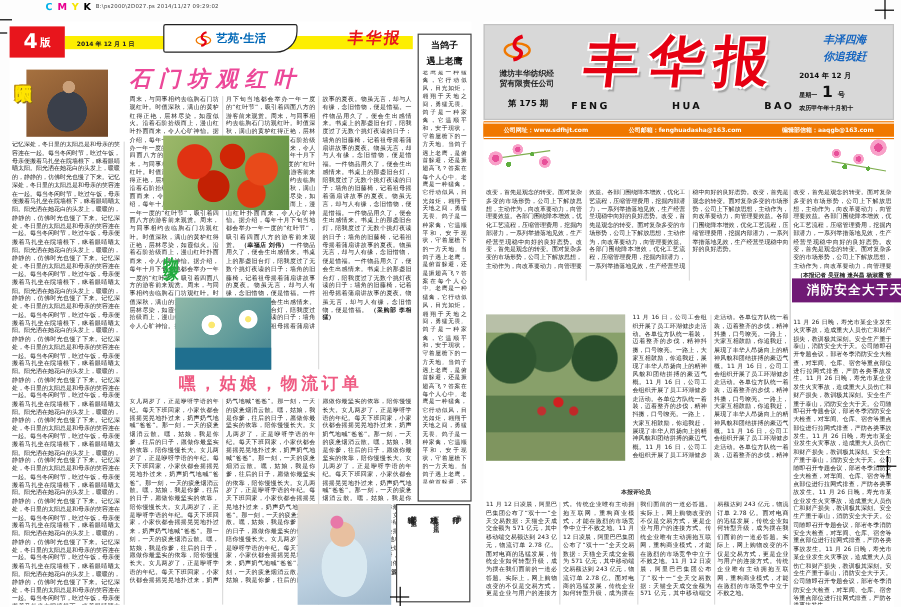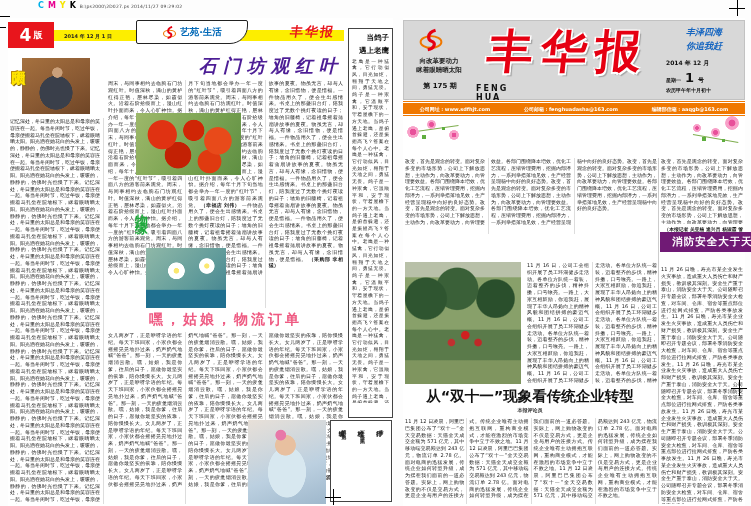--- a/index.html
+++ b/index.html
@@ -59,48 +59,48 @@
     radial-gradient(ellipse at 50% 62%, #d8e8f0 0 34%, transparent 35%),
     linear-gradient(160deg,#e8e0d8 0%,#bcd0e0 60%,#9fb8cc 100%);}
   .ph-group{background:
     radial-gradient(circle at 18% 30%, #2f5530 0 16%, transparent 17%),
     radial-gradient(circle at 45% 22%, #3a6038 0 18%, transparent 19%),
     radial-gradient(circle at 78% 30%, #2a4f2c 0 15%, transparent 16%),
     radial-gradient(circle at 52% 60%, #d02020 0 4%, transparent 5%),
     radial-gradient(circle at 40% 66%, #c03030 0 3%, transparent 4%),
     radial-gradient(circle at 63% 66%, #c02828 0 3%, transparent 4%),
     linear-gradient(#b8c0a8 0 12%, #88a06a 13% 55%, #5a7a4a 56% 80%, #7f955f 81% 100%);}
-  .title-shimen{position:absolute;left:100px;top:36px;width:235px;text-align:right;font-size:18px;font-weight:bold;
-    color:#4c1d95;letter-spacing:6px;font-style:italic;font-family:"DejaVu Serif","Liberation Serif",serif;z-index:2;}
+  .title-shimen{position:absolute;left:100px;top:36px;width:235px;text-align:left;font-size:18px;font-weight:bold;
+    color:#ec4899;letter-spacing:6px;font-style:italic;font-family:"DejaVu Serif","Liberation Serif",serif;z-index:2;}
   .title-hei{position:absolute;left:100px;top:293px;width:235px;text-align:center;font-size:14px;font-weight:bold;
     color:#ef5a82;letter-spacing:3px;z-index:2;}
   .vt-shai{left:2px;top:42px;height:66px;font-size:14px;color:#ffe400;
     text-shadow:1px 1px 0 #8a6d1a,-1px -1px 0 #b8860b;}
   .vt-wu{left:124px;top:186px;height:62px;font-size:13px;color:#1faa3c;letter-spacing:6px;}
   .gezi-box{position:absolute;left:340px;top:10px;width:45px;height:390px;border:1px solid #444;background:#fff;
     padding:4px 3px;z-index:2;}
-  .gezi-title{font-size:7.5px;font-weight:bold;text-align:right;line-height:1.3;color:#111;margin-bottom:3px;}
+  .gezi-title{font-size:7.5px;font-weight:bold;text-align:center;line-height:1.3;color:#111;margin-bottom:3px;}
   .gezi-body{font-size:4.8px;line-height:1.4;text-align:justify;color:#222;overflow:hidden;height:344px;}
   .edit-box{position:absolute;left:322px;top:402px;width:62px;height:82px;border:1px solid #444;background:#fff;
     z-index:3;display:flex;justify-content:space-around;padding:4px 2px;}
   .edit-box .grp{writing-mode:vertical-rl;text-orientation:upright;font-size:4.8px;line-height:1.5;color:#222;display:flex;gap:1px;}
   .edit-box .lbl{font-weight:bold;font-size:6px;}
   
   .masthead{position:absolute;left:0;top:2px;width:342px;height:80px;background:#d8d8d8;border:1px solid #c2c2c2;}
   .mh-company{position:absolute;left:2px;top:36px;width:66px;font-size:6.5px;font-weight:bold;color:#222;
     text-align:center;line-height:1.45;}
   .mh-issue{position:absolute;left:14px;top:60px;width:44px;text-align:center;font-size:7px;font-weight:bold;color:#111;}
   .mh-title{position:absolute;left:64px;top:0px;width:200px;text-align:center;font-size:46px;font-weight:bold;color:#e60012;
     transform:skewX(-6deg);letter-spacing:8px;font-family:"DejaVu Serif","Liberation Serif",serif;
     text-shadow:-1.5px -1.5px 0 #fff,1.5px -1.5px 0 #fff,-1.5px 1.5px 0 #fff,1.5px 1.5px 0 #fff,3px 3px 1px rgba(0,0,0,.25);}
   .mh-py{position:absolute;left:72px;top:63px;width:186px;display:flex;justify-content:space-between;
-    font-size:8px;font-weight:bold;color:#111;letter-spacing:2px;flex-direction:column;}
+    font-size:8px;font-weight:bold;color:#111;letter-spacing:2px;}
   .mh-right{position:absolute;left:262px;top:6px;width:76px;}
   .mh-slogan{font-size:9px;font-weight:bold;font-style:italic;color:#1565c0;line-height:1.5;text-align:center;
-    font-family:Liberation Mono, monospace;}
+    font-family:Liberation Sans, sans-serif;}
   .mh-date1{font-size:6px;font-weight:bold;color:#111;margin-top:5px;}
   .mh-daterow{display:flex;align-items:baseline;gap:4px;margin-top:2px;}
   .mh-week{font-size:5px;font-weight:bold;color:#111;}
   .mh-no{font-size:13px;font-weight:bold;color:#111;}
   .mh-nosuf{font-size:6px;font-weight:bold;color:#111;}
   .mh-lunar{font-size:5px;font-weight:bold;color:#111;margin-top:2px;}
   .contactbar{position:absolute;left:0;top:84px;width:342px;height:13px;background:#f07800;color:#fff;
     display:flex;align-items:center;justify-content:space-around;font-size:5px;font-weight:bold;
     border-top:1px solid #fff;border-bottom:1px solid #fff;box-shadow:0 1px 0 #f07800,0 -1px 0 #f07800;}
   
@@ -203,22 +203,22 @@
   </div>
 
   <div class="page" style="left:403px;top:18px;width:342px;height:488px;">
 
     <div class="masthead">
       <svg width="26" height="26" viewBox="0 0 40 40" style="position:absolute;left:14px;top:6px;">
         <ellipse cx="20" cy="23" rx="16" ry="9" fill="none" stroke="#f07800" stroke-width="3"></ellipse>
         <path d="M27 5 C13 9 15 20 21 22 C28 24 26 33 15 35" stroke="#e60012" stroke-width="5" fill="none"></path>
       </svg>
       <div class="mh-company">
-        <div>向改革要动力</div>
-        <div>眯着眼睛晒太阳</div>
+        <div>潍坊丰华纺织经</div>
+        <div>贸有限责任公司</div>
       </div>
       <div class="mh-issue">第 175 期</div>
       <div class="mh-title">丰华报</div>
       <div class="mh-py">
         <span>FENG</span>
         <span>HUA</span>
         <span>BAO</span>
       </div>
       <div class="mh-right">
         <div class="mh-slogan">
@@ -276,19 +276,18 @@
     <div class="banner">消防安全大于天</div>
     <div class="t" style="left:258px;top:248px;width:82px;height:238px;">
       <span>11 月 26 日晚，寿光市某企业发生火灾事故，造成重大人员伤亡和财产损失，教训极其深刻。安全生产重于泰山，消防安全大于天。公司随即召开专题会议，部署冬季消防安全大检查，对车间、仓库、宿舍等重点部位进行拉网式排查，严防各类事故发生。11 月 26 日晚，寿光市某企业发生火灾事故，造成重大人员伤亡和财产损失，教训极其深刻。安全生产重于泰山，消防安全大于天。公司随即召开专题会议，部署冬季消防安全大检查，对车间、仓库、宿舍等重点部位进行拉网式排查，严防各类事故发生。11 月 26 日晚，寿光市某企业发生火灾事故，造成重大人员伤亡和财产损失，教训极其深刻。安全生产重于泰山，消防安全大于天。公司随即召开专题会议，部署冬季消防安全大检查，对车间、仓库、宿舍等重点部位进行拉网式排查，严防各类事故发生。11 月 26 日晚，寿光市某企业发生火灾事故，造成重大人员伤亡和财产损失，教训极其深刻。安全生产重于泰山，消防安全大于天。公司随即召开专题会议，部署冬季消防安全大检查，对车间、仓库、宿舍等重点部位进行拉网式排查，严防各类事故发生。11 月 26 日晚，寿光市某企业发生火灾事故，造成重大人员伤亡和财产损失，教训极其深刻。安全生产重于泰山，消防安全大于天。公司随即召开专题会议，部署冬季消防安全大检查，对车间、仓库、宿舍等重点部位进行拉网式排查，严防各类事故发生。</span>
     </div>
 
     <div class="photo ph-group" style="left:2px;top:244px;width:116px;height:122px;"></div>
     <div class="t cols2" style="left:124px;top:244px;width:130px;height:122px;">
       <span>11 月 16 日，公司工会组织开展了员工环湖健步走活动。各单位方队统一着装，迈着整齐的步伐，精神抖擞，口号嘹亮。一路上，大家互相鼓励，你追我赶，展现了丰华人昂扬向上的精神风貌和团结拼搏的豪迈气概。11 月 16 日，公司工会组织开展了员工环湖健步走活动。各单位方队统一着装，迈着整齐的步伐，精神抖擞，口号嘹亮。一路上，大家互相鼓励，你追我赶，展现了丰华人昂扬向上的精神风貌和团结拼搏的豪迈气概。11 月 16 日，公司工会组织开展了员工环湖健步走活动。各单位方队统一着装，迈着整齐的步伐，精神抖擞，口号嘹亮。一路上，大家互相鼓励，你追我赶，展现了丰华人昂扬向上的精神风貌和团结拼搏的豪迈气概。11 月 16 日，公司工会组织开展了员工环湖健步走活动。各单位方队统一着装，迈着整齐的步伐，精神抖擞，口号嘹亮。一路上，大家互相鼓励，你追我赶，展现了丰华人昂扬向上的精神风貌和团结拼搏的豪迈气概。11 月 16 日，公司工会组织开展了员工环湖健步走活动。各单位方队统一着装，迈着整齐的步伐，精神抖擞，口号嘹亮。一路上，大家互相鼓励，你追我赶，展现了丰华人昂扬向上的精神风貌和团结拼搏的豪迈气概。</span>
     </div>
 
-    <div class="hl3">从“双十一”现象看传统企业转型</div>
     <div class="hl3-by">本报评论员</div>
     <div class="t cols4" style="left:2px;top:400px;width:252px;height:86px;">
       <span>11 月 12 日凌晨，阿里巴巴集团公布了“双十一”全天交易数据：天猫全天成交金额为 571 亿元，其中移动端交易额达到 243 亿元，物流订单 2.78 亿。面对电商的迅猛发展，传统企业如何转型升级，成为摆在我们面前的一道必答题。实际上，网上购物改变的不仅是交易方式，更是企业与用户的连接方式。传统企业唯有主动拥抱互联网，重构商业模式，才能在激烈的市场竞争中立于不败之地。11 月 12 日凌晨，阿里巴巴集团公布了“双十一”全天交易数据：天猫全天成交金额为 571 亿元，其中移动端交易额达到 243 亿元，物流订单 2.78 亿。面对电商的迅猛发展，传统企业如何转型升级，成为摆在我们面前的一道必答题。实际上，网上购物改变的不仅是交易方式，更是企业与用户的连接方式。传统企业唯有主动拥抱互联网，重构商业模式，才能在激烈的市场竞争中立于不败之地。11 月 12 日凌晨，阿里巴巴集团公布了“双十一”全天交易数据：天猫全天成交金额为 571 亿元，其中移动端交易额达到 243 亿元，物流订单 2.78 亿。面对电商的迅猛发展，传统企业如何转型升级，成为摆在我们面前的一道必答题。实际上，网上购物改变的不仅是交易方式，更是企业与用户的连接方式。传统企业唯有主动拥抱互联网，重构商业模式，才能在激烈的市场竞争中立于不败之地。</span>
     </div>
   </div>
 </div>
 
 </body></html>

